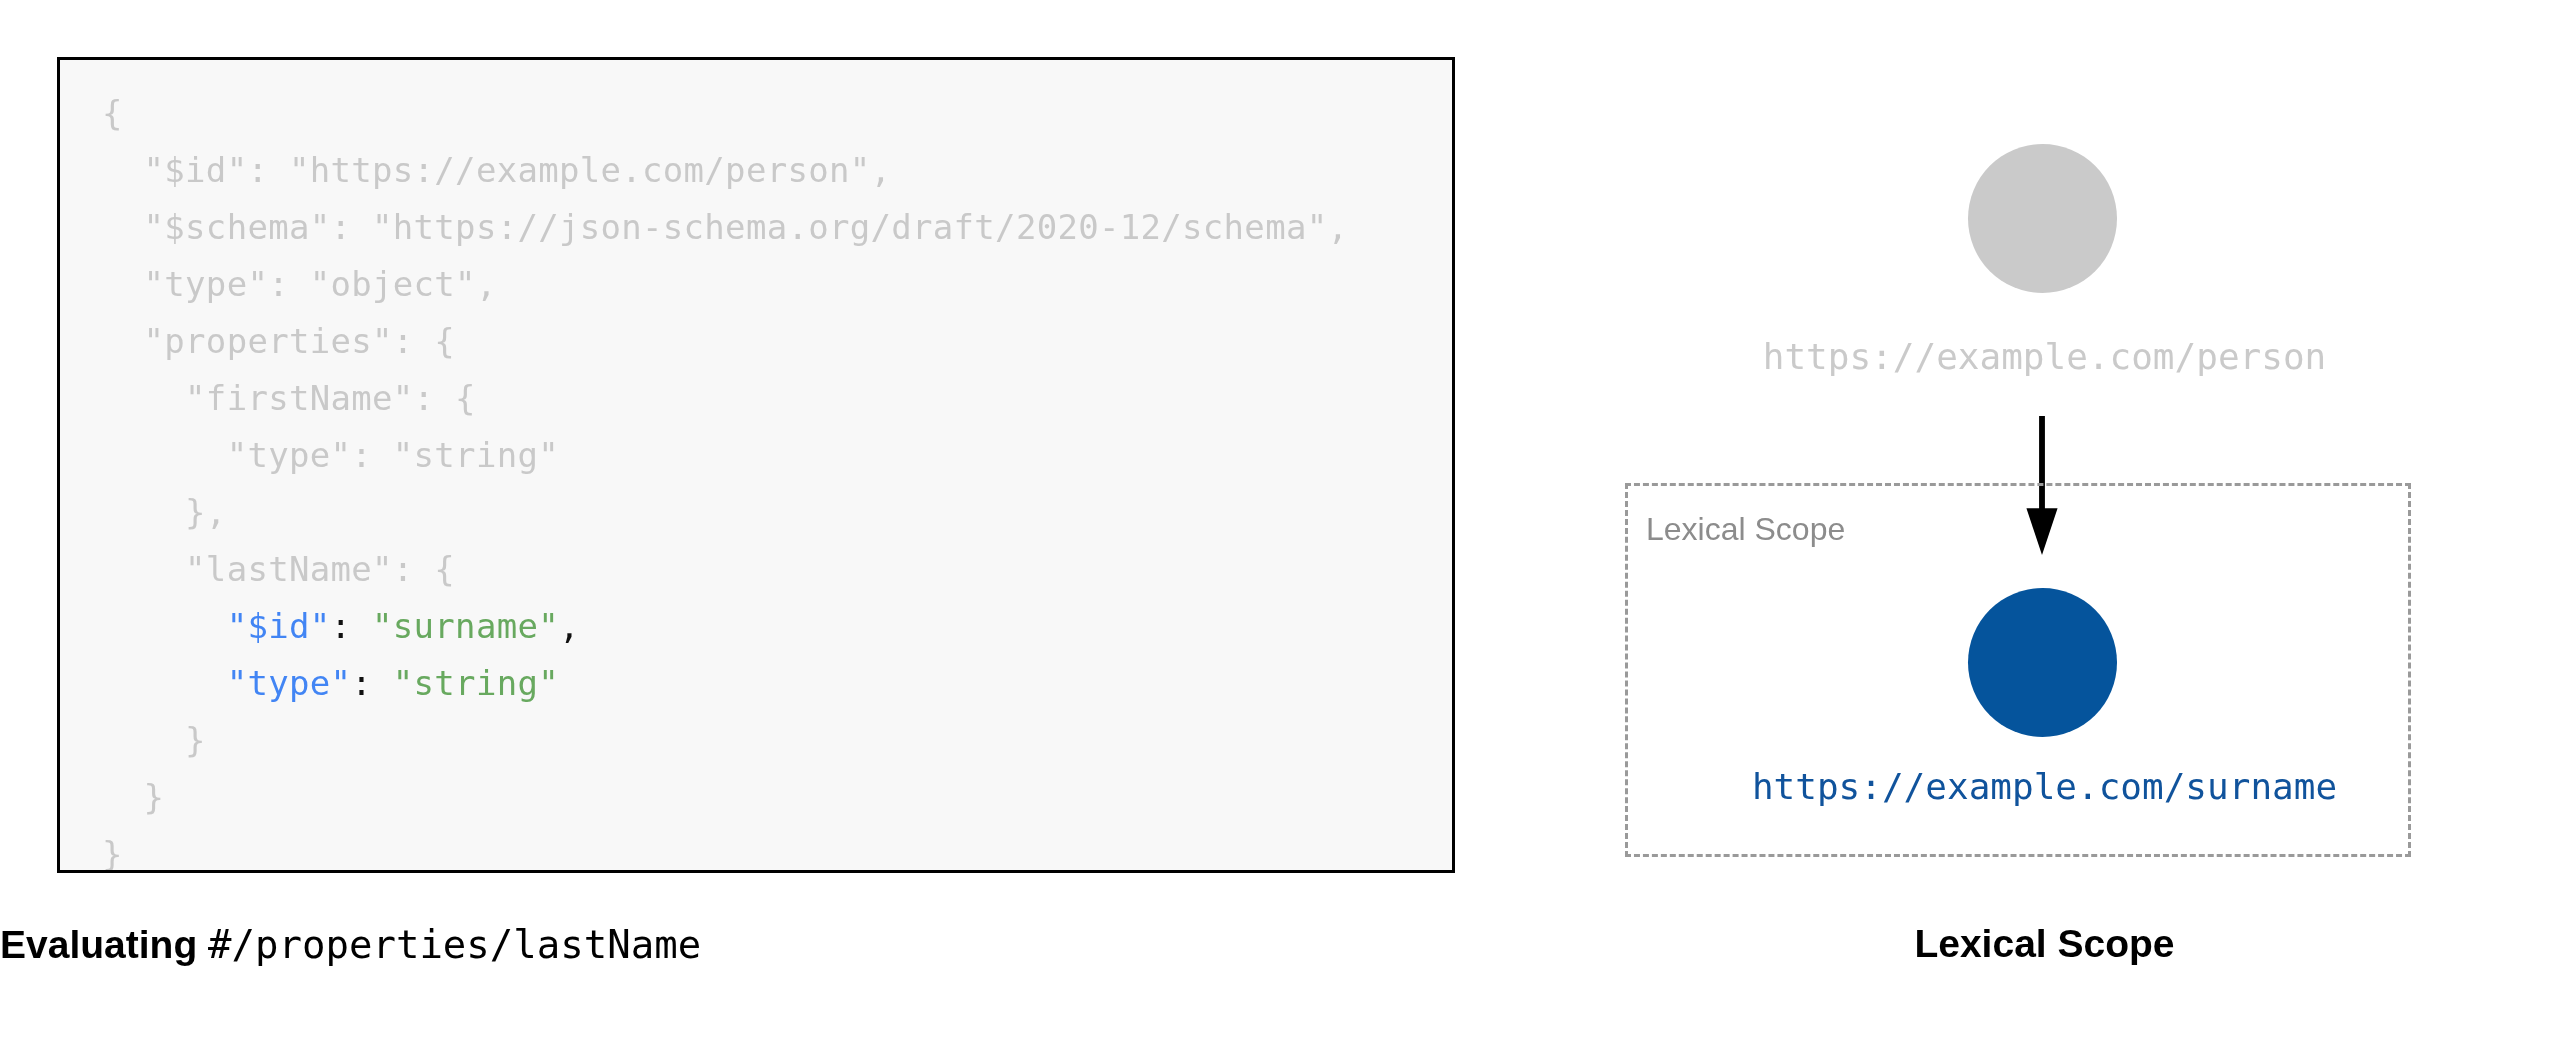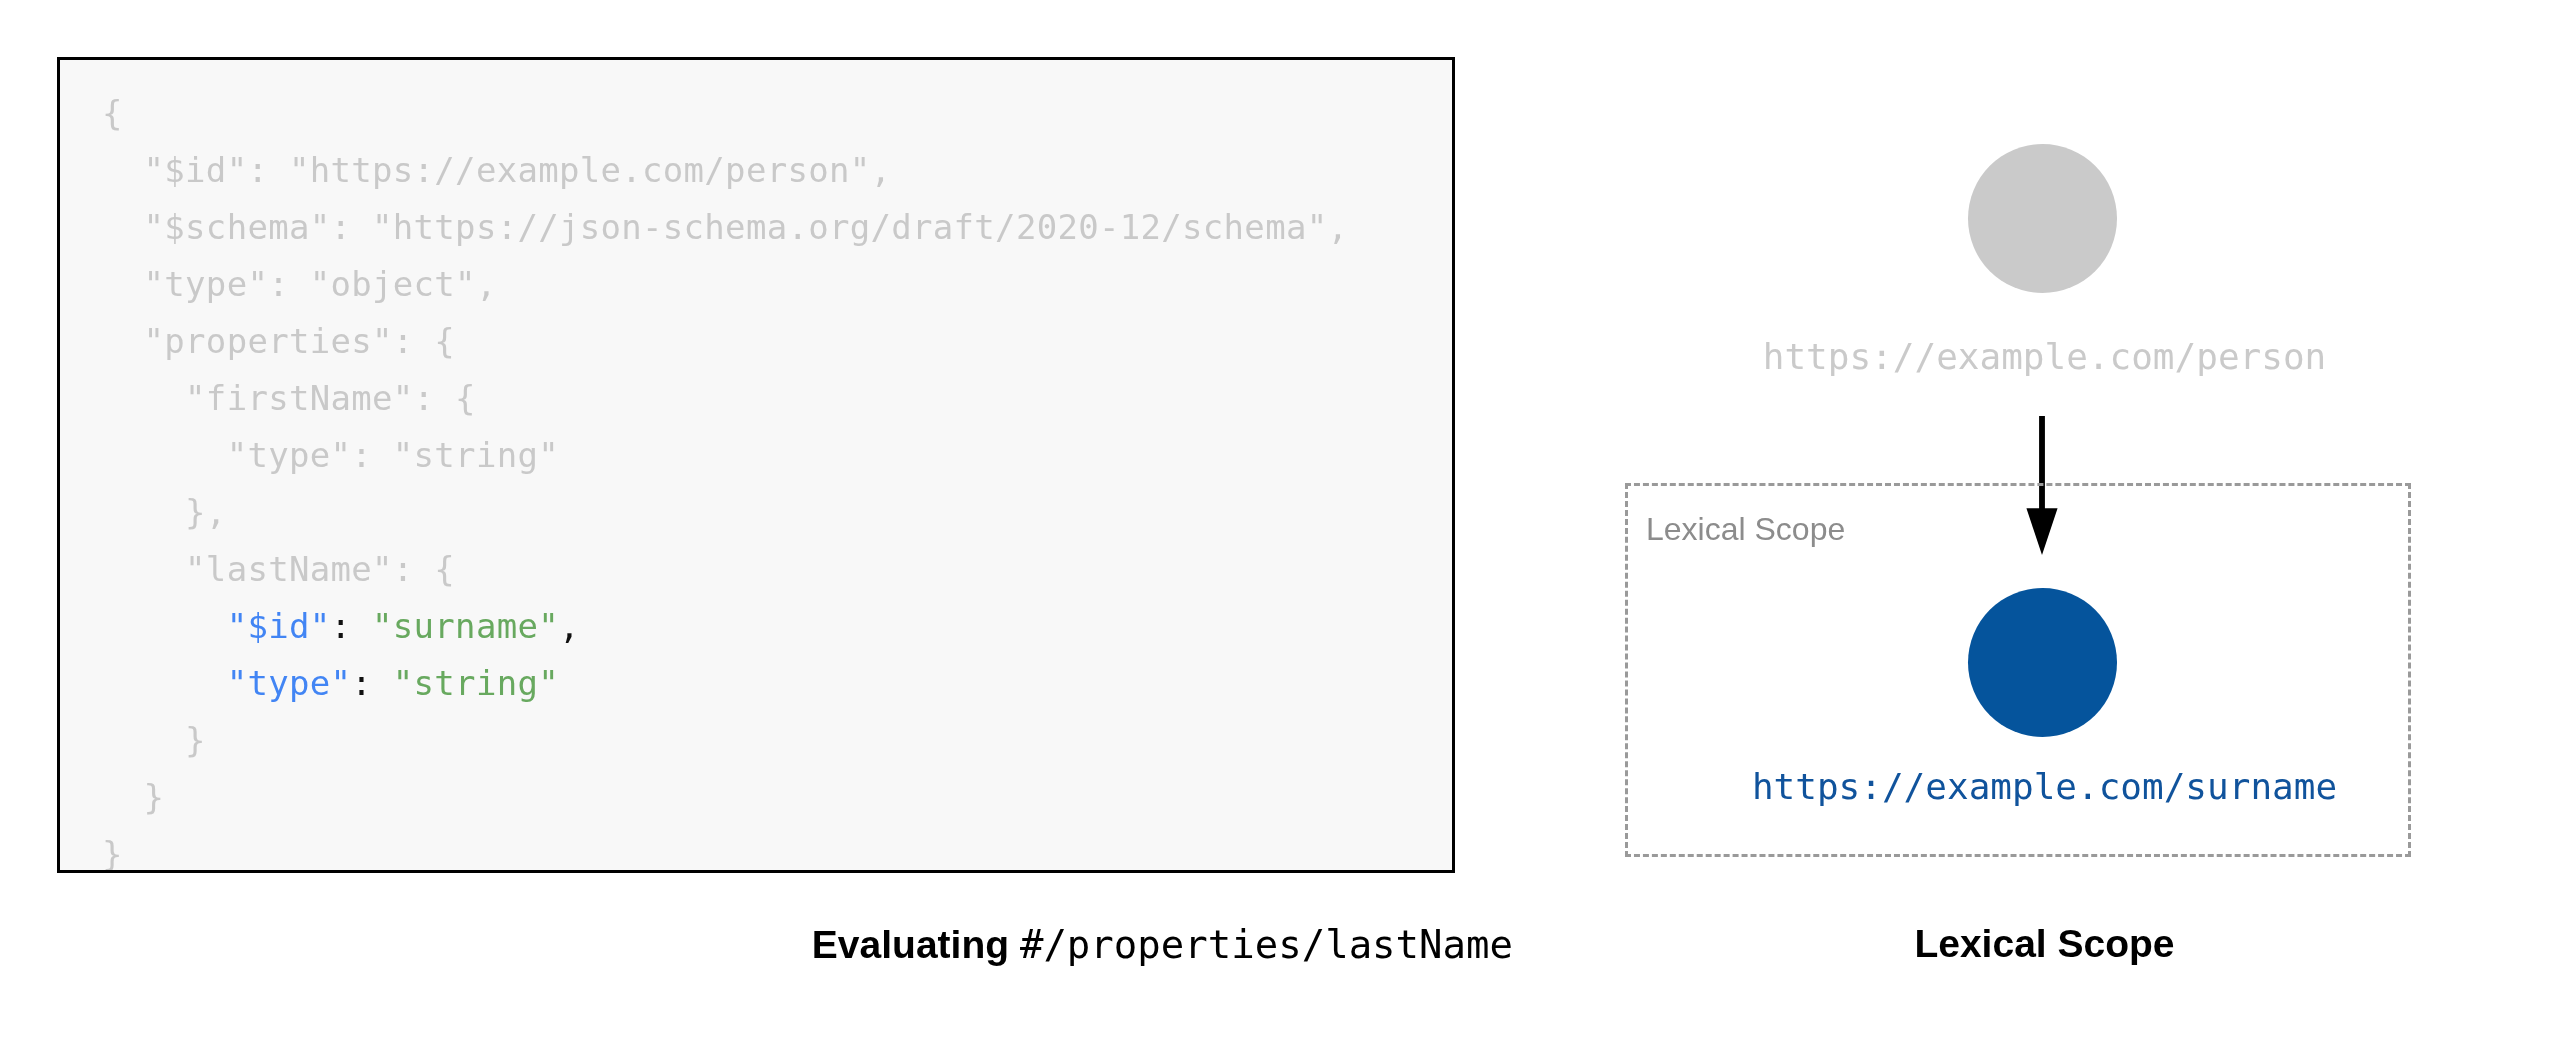--- a/index.html
+++ b/index.html
@@ -52,21 +52,21 @@
   .tok-dim      { color: #c9c9c9; }
   .tok-key      { color: #4285f4; }
   .tok-str      { color: #68a95f; }
   .tok-punct    { color: #111111; }
 
   #left-caption {
     position: absolute;
     left: 0;
     top: 922px;
     width: 1513px;
-    text-align: right;
+    text-align: left;
     font-size: 39px;
     color: #000000;
     white-space: nowrap;
   }
   #left-caption .cap-bold {
     font-family: "Liberation Sans", sans-serif;
     font-weight: bold;
   }
   #left-caption .cap-mono {
     font-family: "DejaVu Sans Mono", "Liberation Mono", monospace;

